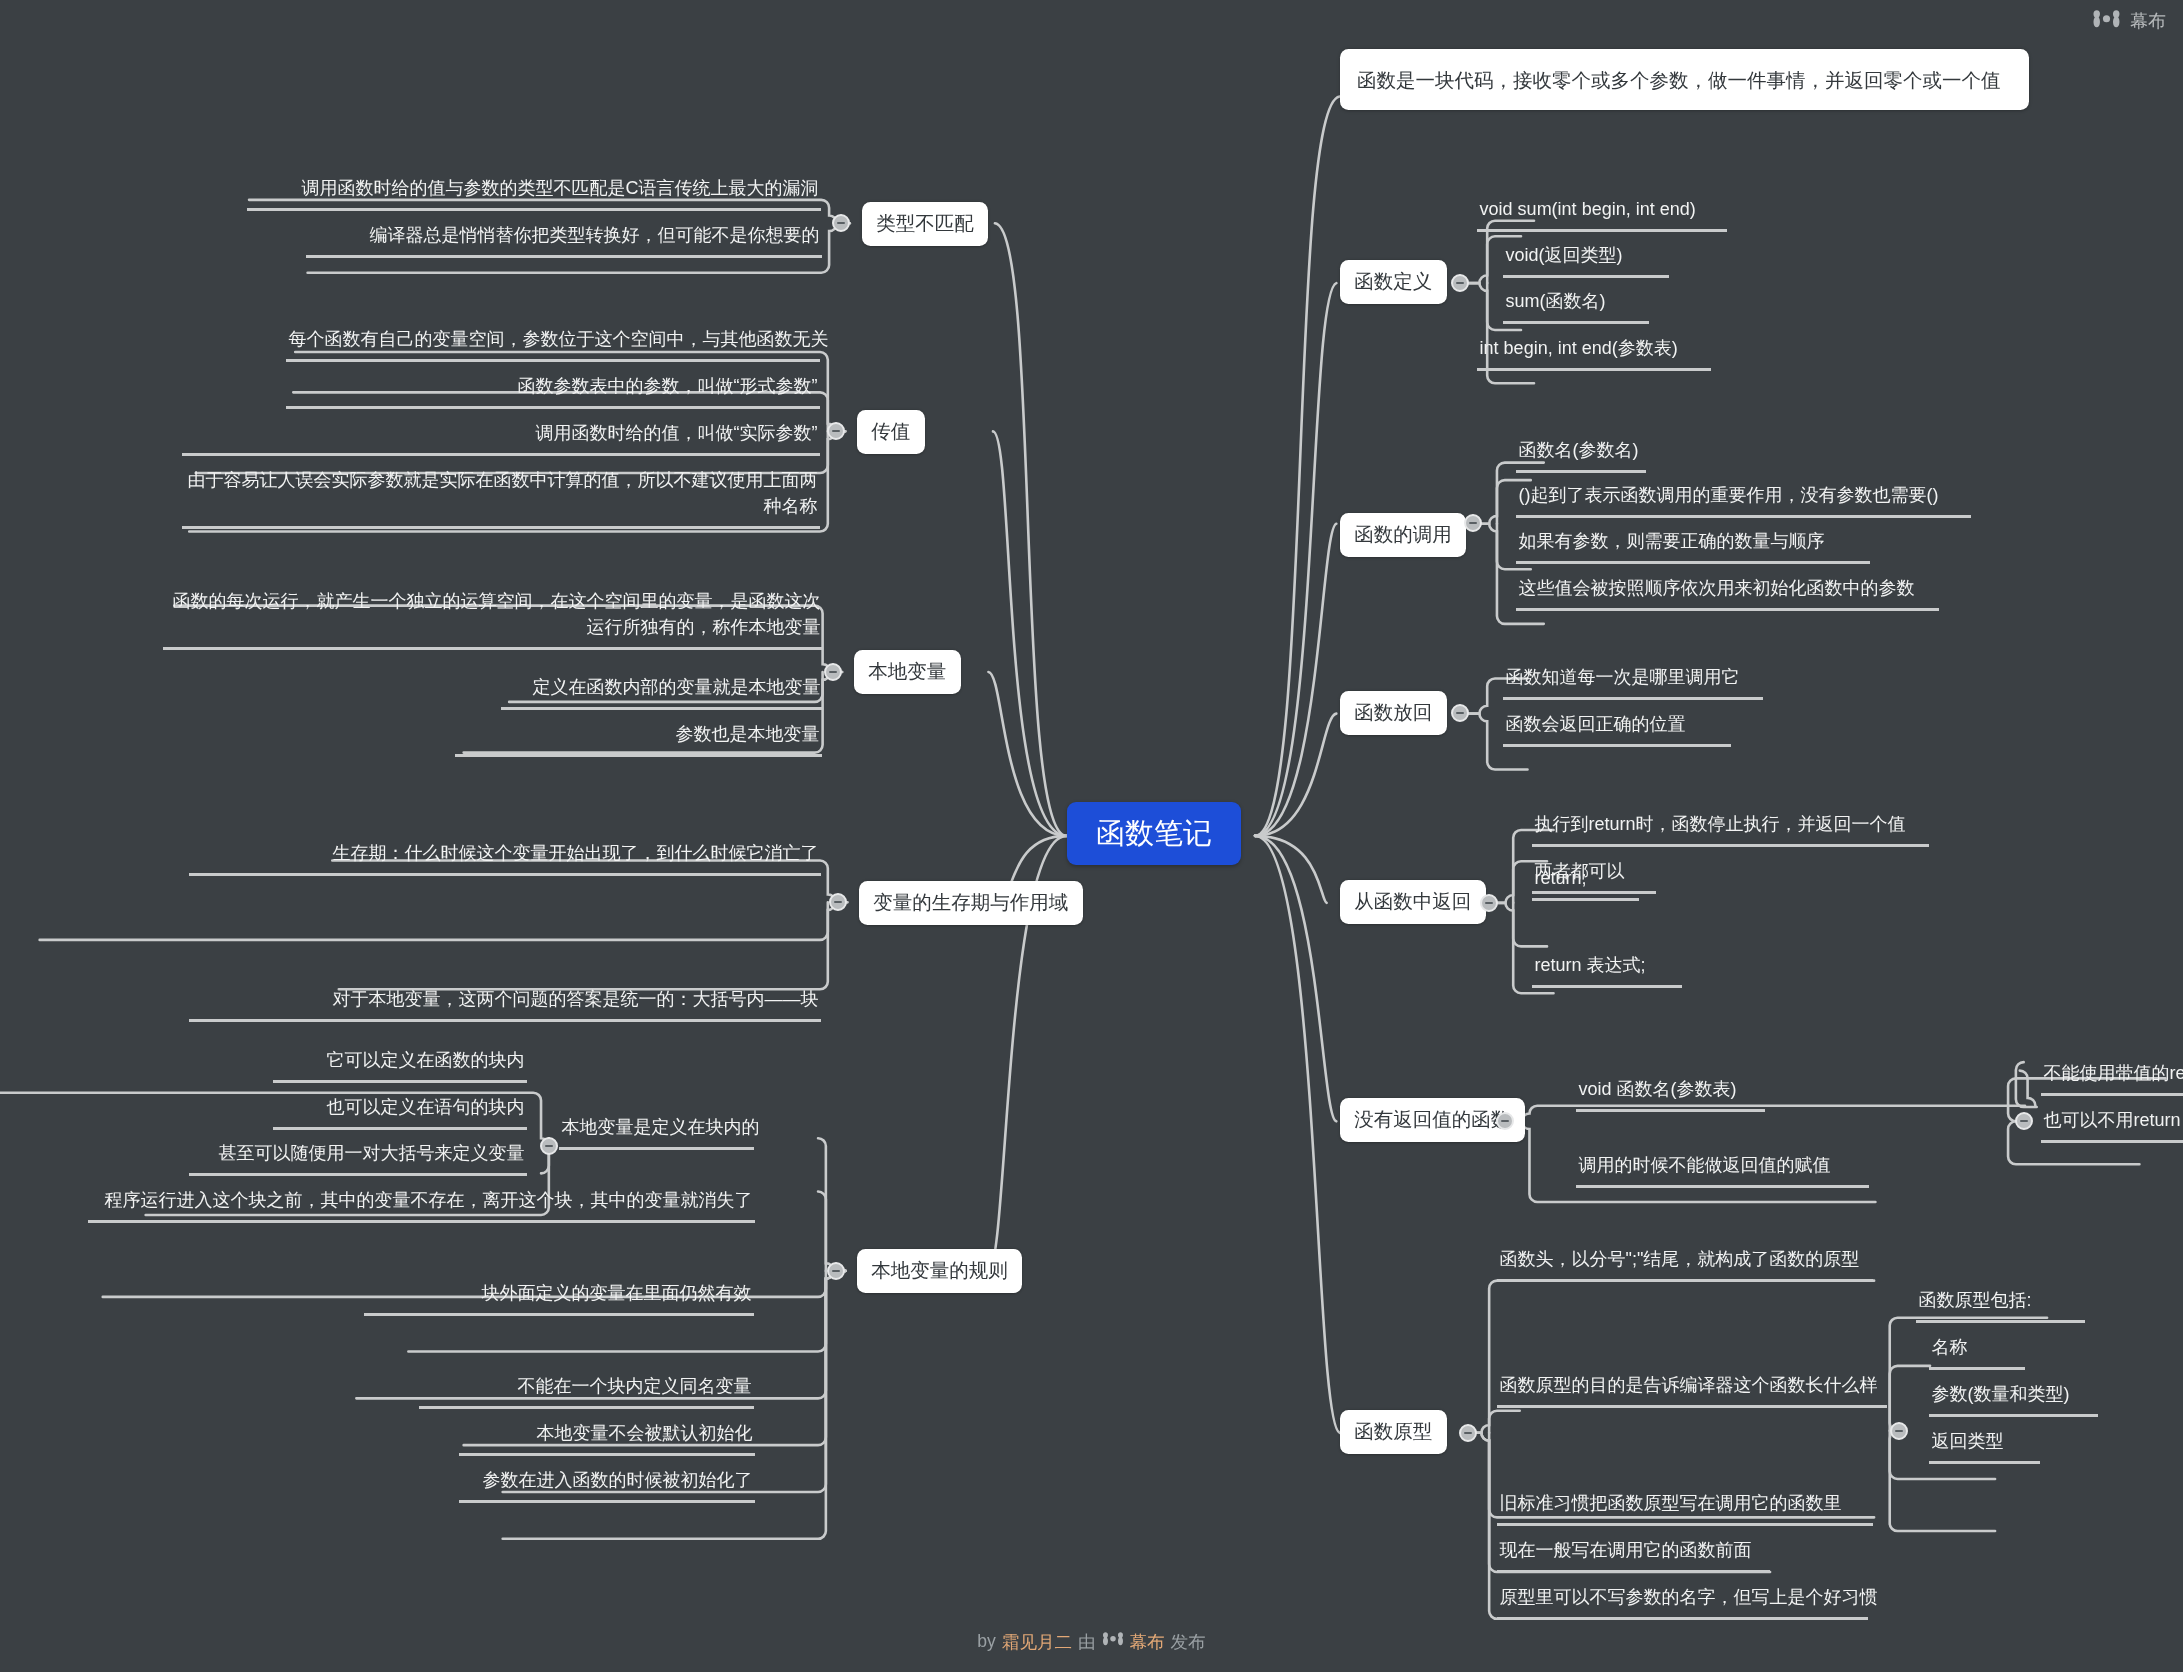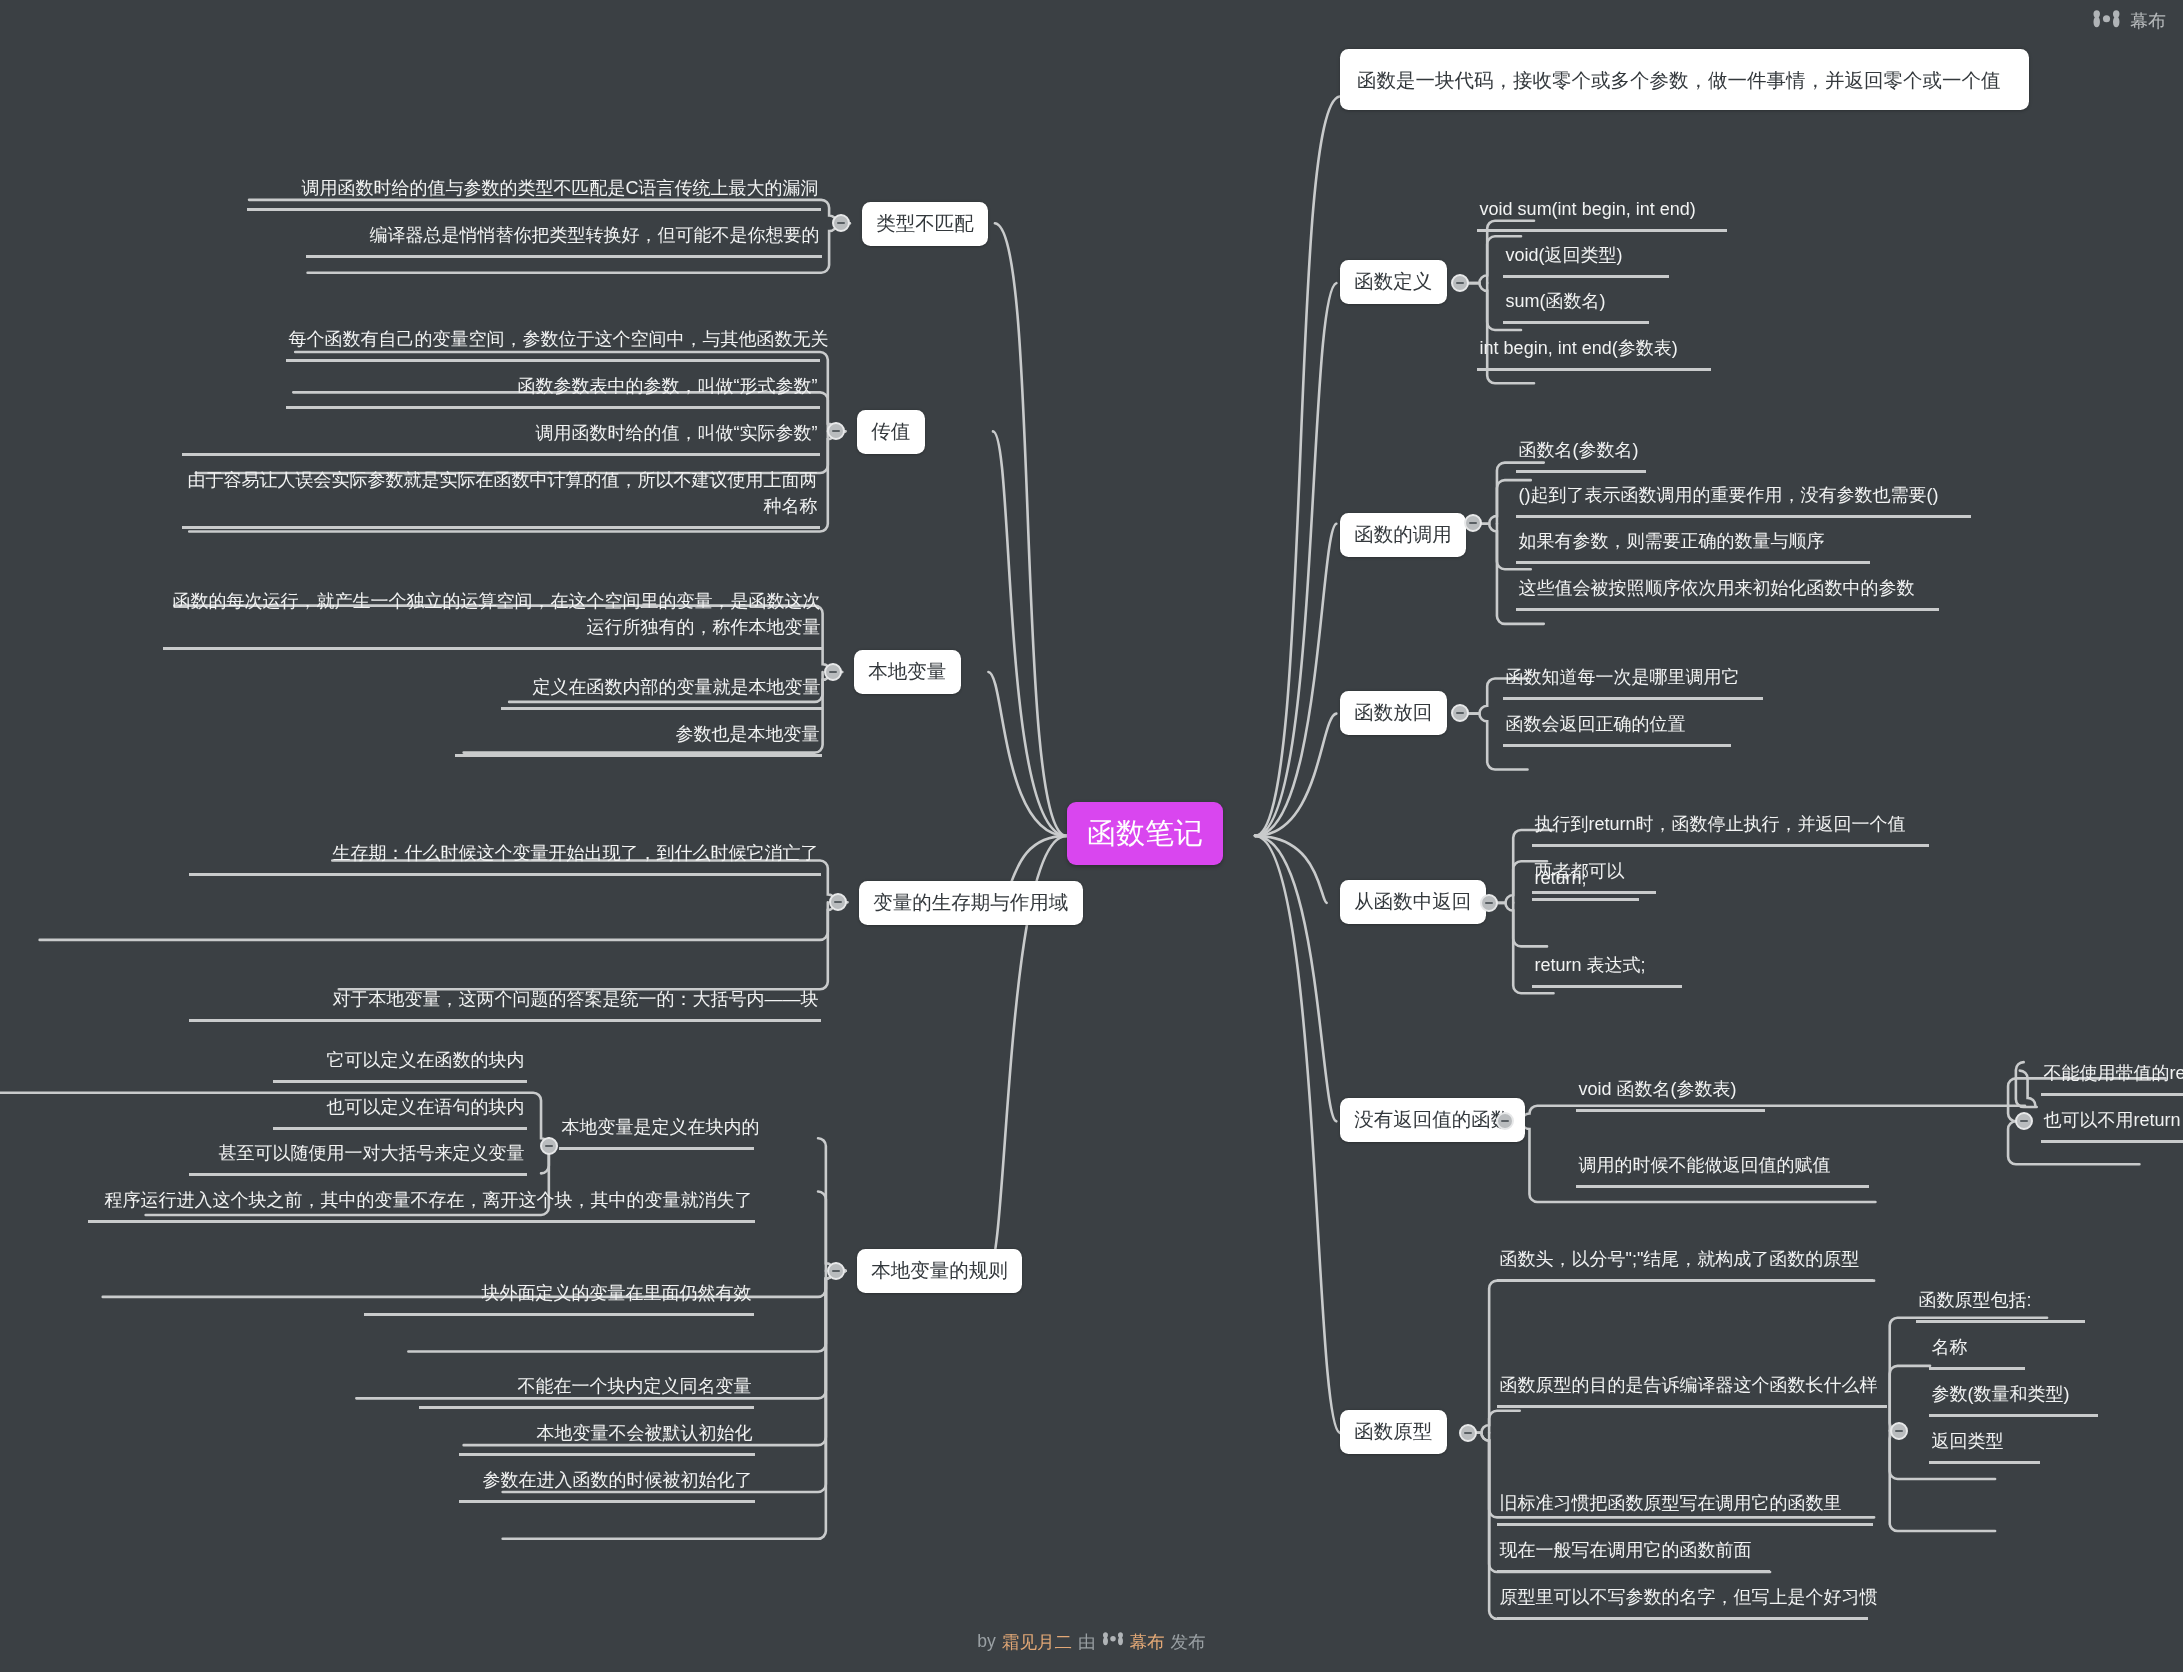--- a/index.html
+++ b/index.html
@@ -10,24 +10,24 @@
     overflow:hidden;position:relative;
   }
   #canvas{position:absolute;inset:0;width:2183px;height:1673px;}
   svg.links{position:absolute;left:0;top:0;width:2183px;height:1673px;pointer-events:none;}
   svg.links path{fill:none;stroke:#c9cbcc;stroke-width:4;stroke-linecap:round;}
 
   
   .node{position:absolute;box-sizing:border-box;}
 
   .root{
-    background:#d946ef;color:#ffffff;
+    background:#1d4ed8;color:#ffffff;
     border-radius:9px;
     font-size:29px;line-height:1;
-    padding:17px 20px;
+    padding:17px 29px;
     white-space:nowrap;
     box-shadow:0 1.3px 3.9px rgba(0,0,0,.25);
   }
 
   .branch{
     background:#ffffff;color:#33383c;
     border-radius:8.5px;
     font-size:19.5px;line-height:1;
     padding:12.4px 14.3px;
     white-space:nowrap;

